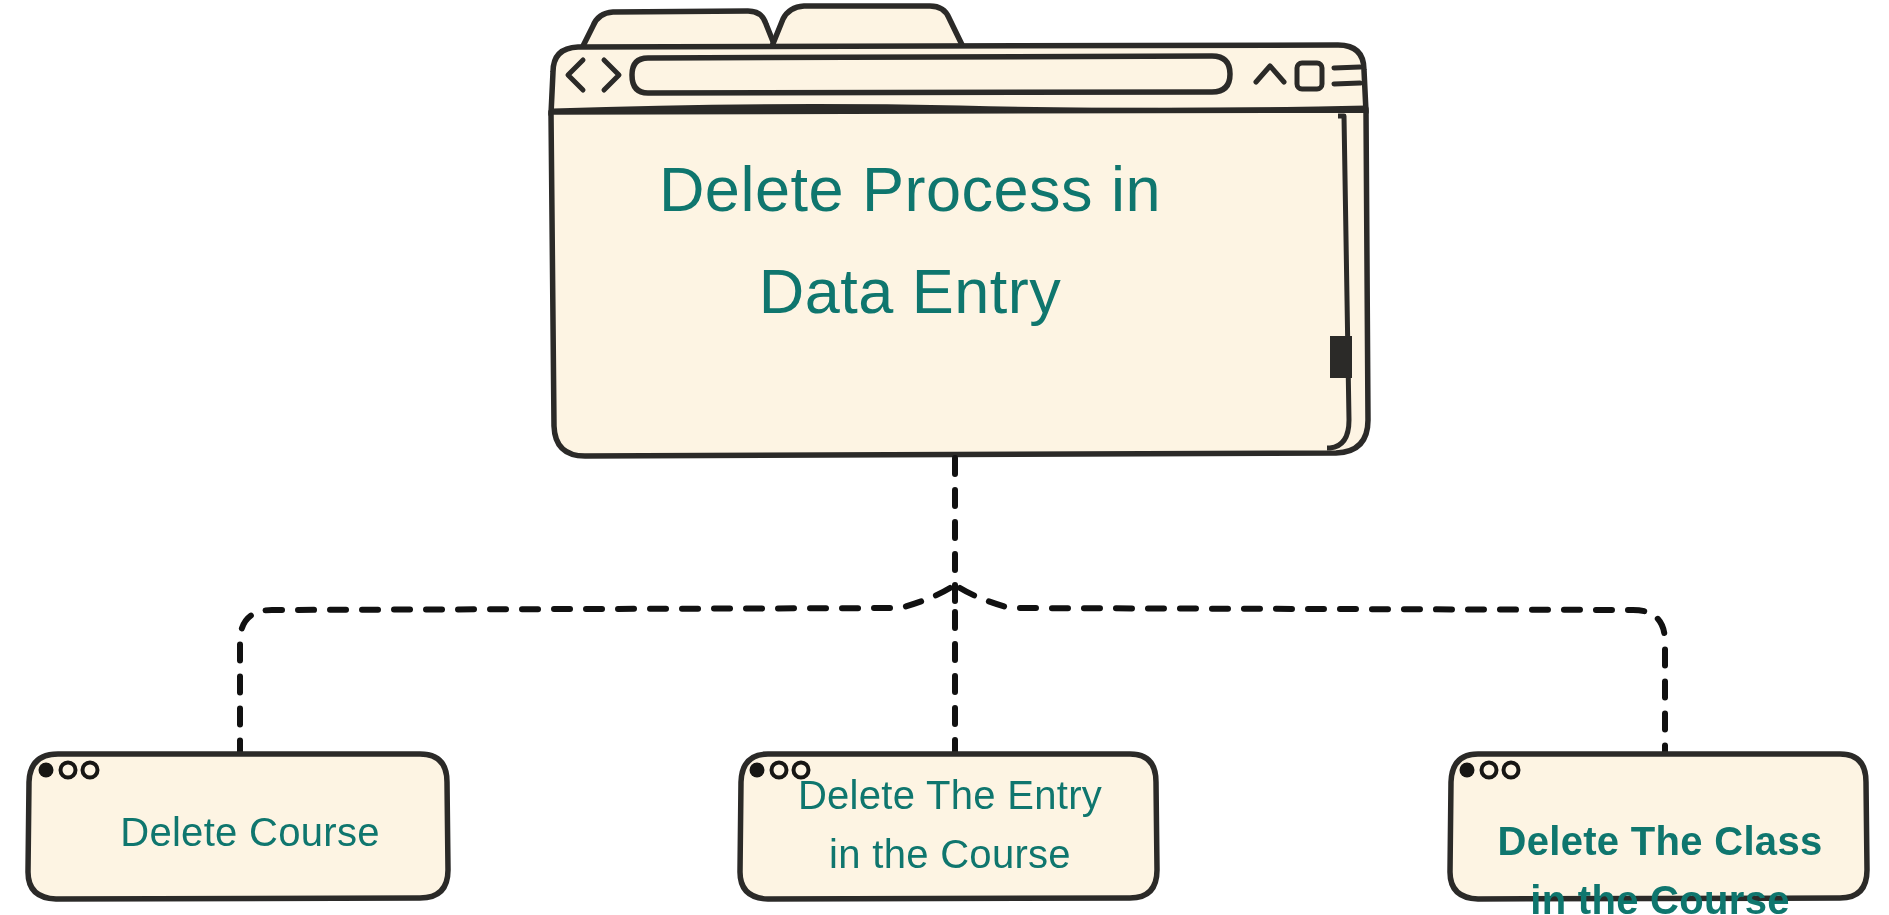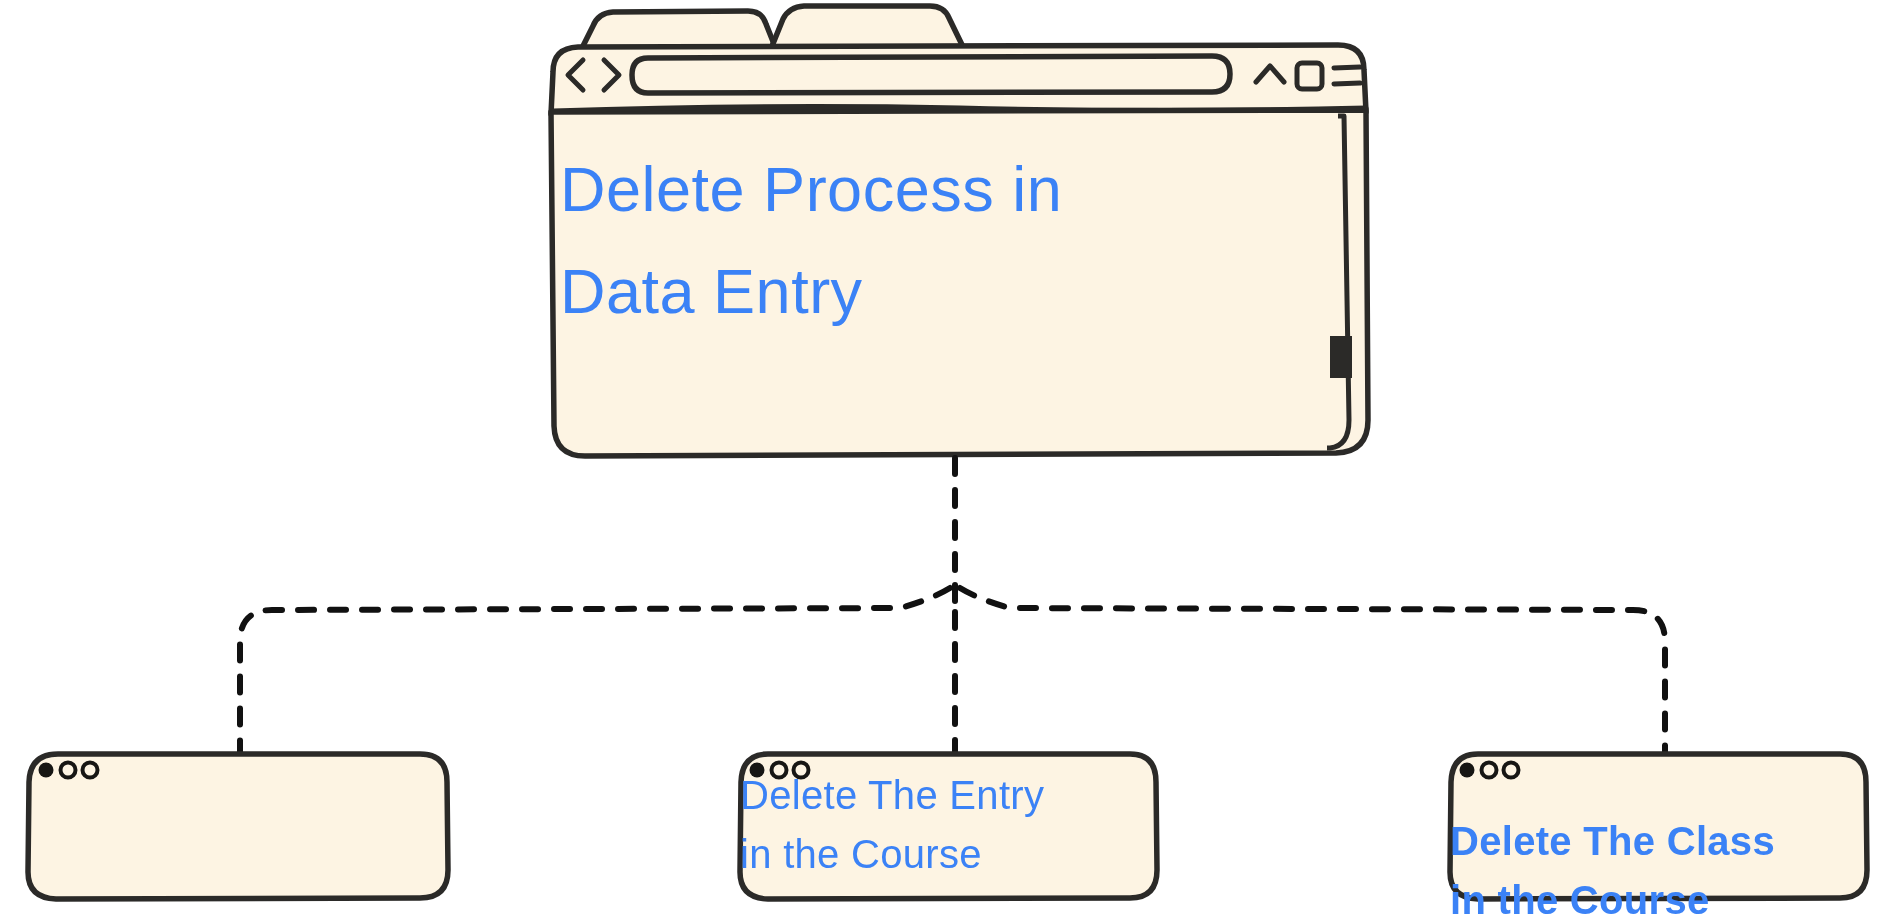--- a/index.html
+++ b/index.html
@@ -30,21 +30,22 @@
     position: absolute;
     left: 0; top: 0;
     width: 1889px;
     height: 915px;
     pointer-events: none;
   }
 
   
   .txt {
     position: absolute;
-    color: #3b82f6;
+    color: #0f766e;
+    text-align: center;
     line-height: 1.22;
     white-space: pre-line;
     font-family: "Liberation Sans", sans-serif;
     font-weight: 300;
     letter-spacing: 0.2px;
     user-select: none;
   }
 
   #root-title {
     left: 560px;
@@ -173,20 +174,21 @@
                L 1840 898 Q 1867 898 1867 870 L 1866 782 Q 1866 754 1840 754 Z" fill="#fdf4e3" stroke="#2b2a28" stroke-width="5.5" stroke-linejoin="round"></path>
       <circle cx="1467" cy="770" r="7.5" fill="#171614"></circle>
       <circle cx="1489" cy="770" r="7.5" fill="none" stroke="#171614" stroke-width="4"></circle>
       <circle cx="1511" cy="770" r="7.5" fill="none" stroke="#171614" stroke-width="4"></circle>
     </g>
   </svg>
 
   <div class="txt" id="root-title">Delete Process in
 Data Entry</div>
 
+  <div class="txt leaf-title" id="leaf-title-0">Delete Course</div>
 
   <div class="txt leaf-title" id="leaf-title-1">Delete The Entry
 in the Course</div>
 
   <div class="txt leaf-title" id="leaf-title-2">Delete The Class
 in the Course</div>
 
   <div class="hit" id="hit-root-window"></div>
   <div class="hit" id="hit-leaf-0"></div>
   <div class="hit" id="hit-leaf-1"></div>

